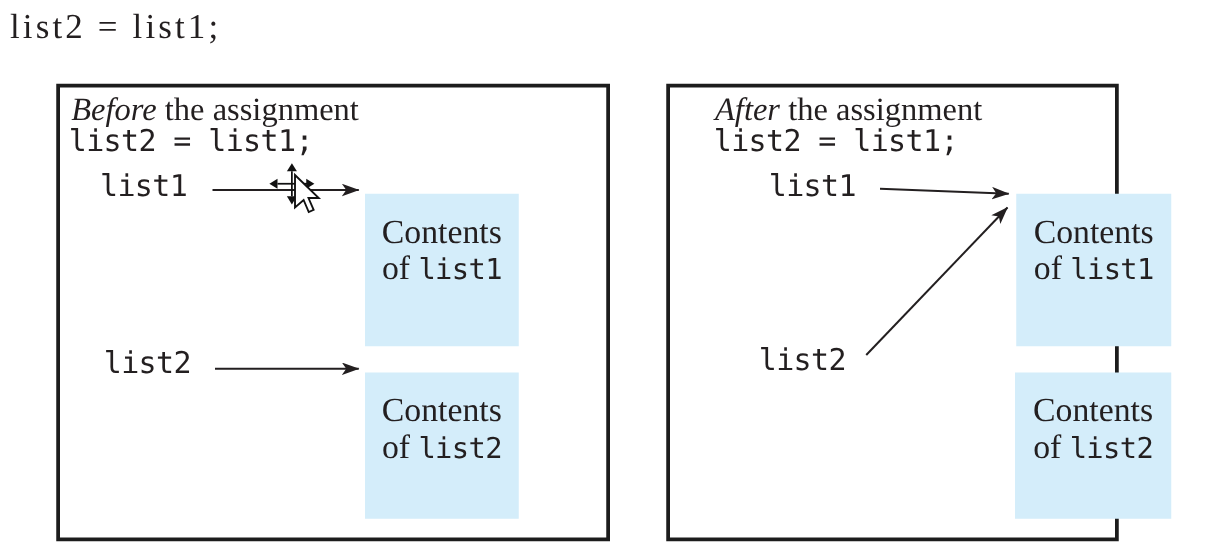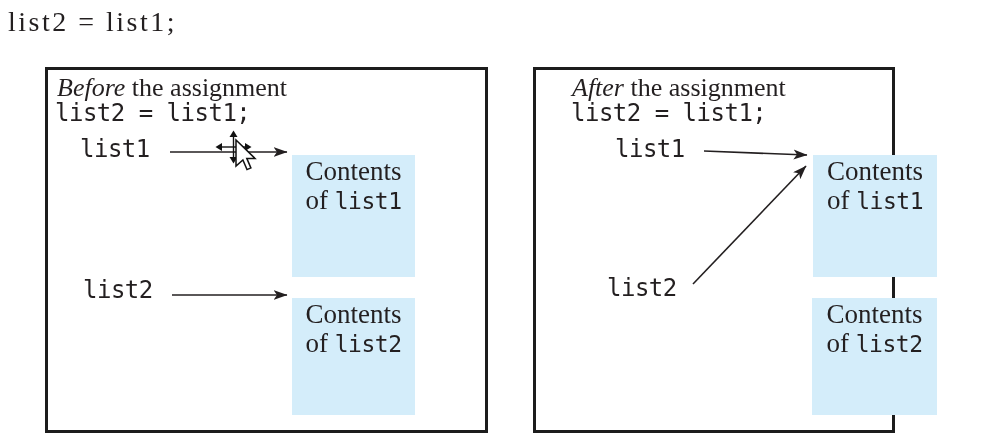--- a/index.html
+++ b/index.html
@@ -11,21 +11,21 @@
   .panel-left{left:45px;width:443px;}
   .panel-right{left:533px;width:362px;}
 
   .p-title{position:absolute;font-size:26px;line-height:1;white-space:nowrap;}
   .p-title .it{font-style:italic;}
   .mono{font-family:"DejaVu Sans Mono",monospace;letter-spacing:-0.5px;}
   .p-code{position:absolute;font-family:"DejaVu Sans Mono",monospace;font-size:24px;line-height:1;letter-spacing:-0.5px;white-space:pre;}
   .p-label{position:absolute;font-family:"DejaVu Sans Mono",monospace;font-size:24px;line-height:1;letter-spacing:-0.5px;white-space:pre;}
 
   .cbox{position:absolute;background:#d4edfa;box-sizing:border-box;text-align:center;
-        font-size:27px;line-height:29px;padding-top:2px;}
+        font-size:27px;line-height:29px;padding-top:16px;}
   .cbox .mono{font-size:23px;}
 
   
   .panel-left .p-title{left:9px;top:5px;}
   .panel-left .p-code{left:7px;top:31px;}
   .panel-left .lbl1{left:32px;top:67px;}
   .panel-left .lbl2{left:35px;top:208px;}
   .panel-left .box1{left:244px;top:85px;width:123px;height:122px;}
   .panel-left .box2{left:244px;top:228px;width:123px;height:117px;}
 

